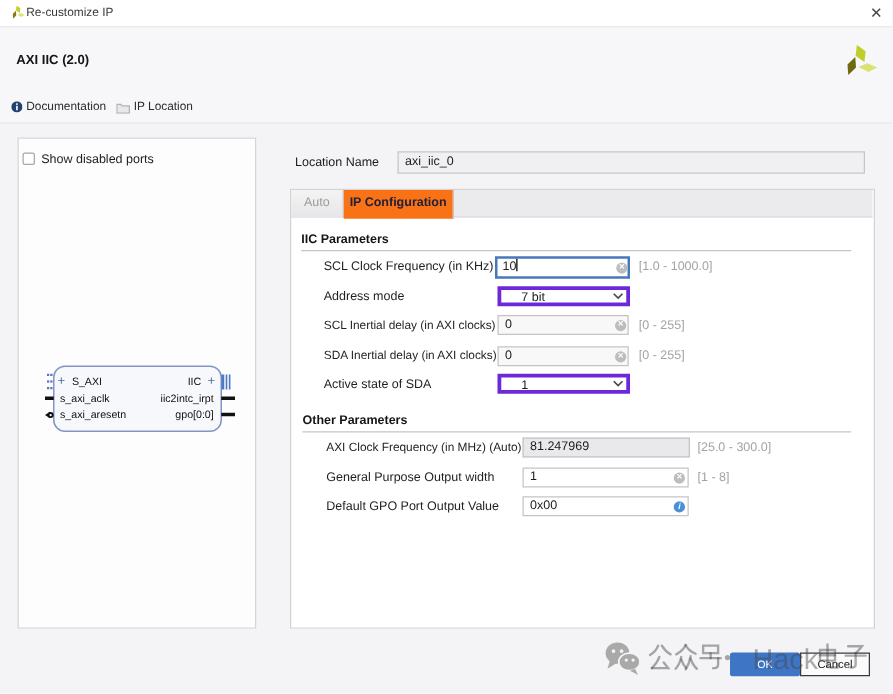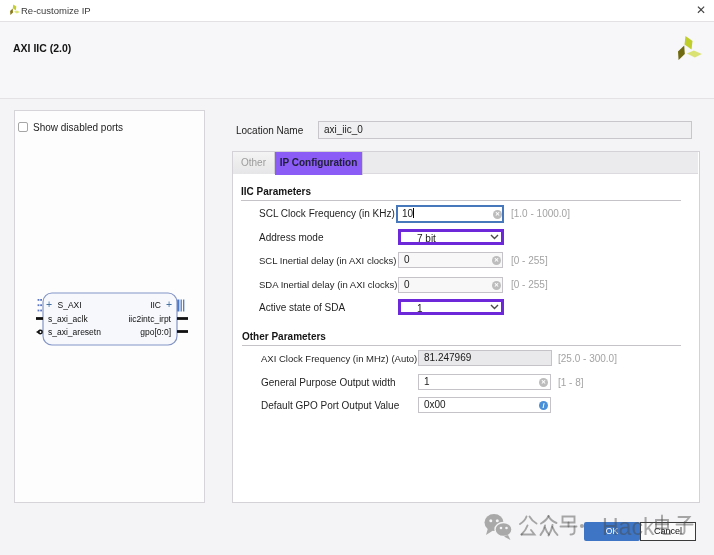--- a/index.html
+++ b/index.html
@@ -19,21 +19,21 @@
 #leftpanel { position:absolute; left:14px; top:110px; width:191px; height:393px; background:#fdfdfe; border:1px solid #d7d4d9; }
 #cb { position:absolute; left:18px; top:122px; width:10px; height:10px; background:#fff; border:1px solid #a6a6a6; border-radius:2px; }
 #cbl { position:absolute; left:33px; top:121.5px; font-size:10px; color:#1c1c1c; }
 
 #cnlabel { position:absolute; left:236px; top:125px; font-size:10px; color:#1c1c1c; }
 #cninput { position:absolute; left:318px; top:121px; width:374px; height:18px; background:#f0eff1; border:1px solid #c9c6cb; font-size:10px; color:#1c1c1c; line-height:16px; padding-left:5px; }
 
 #tabpanel { position:absolute; left:232px; top:151px; width:468px; height:352px; background:#ffffff; border:1px solid #d5d2d7; }
 #tabstrip { position:absolute; left:0; top:0; width:465px; height:22px; background:#ebeaec; border-bottom:1px solid #dcdade; }
 #tab-board { position:absolute; left:0px; top:0px; width:42px; height:22px; background:linear-gradient(#f4f4f4,#e6e5e7); border-right:1px solid #d0cdd2; color:#9b9b9b; font-size:10px; text-align:center; line-height:22px; }
-#tab-ipc { position:absolute; left:42px; top:0px; width:88px; height:23px; background:#8b5cf6; color:#20203a; font-size:10px; font-weight:bold; text-align:center; line-height:21px; border-right:1px solid #d0cdd2; }
+#tab-ipc { position:absolute; left:42px; top:0px; width:88px; height:23px; background:#f97316; color:#20203a; font-size:10px; font-weight:bold; text-align:center; line-height:21px; border-right:1px solid #d0cdd2; }
 
 .sechdr { position:absolute; font-size:10px; font-weight:bold; color:#151515; }
 .secline { position:absolute; height:1px; background:#c6c3c8; }
 .flabel { position:absolute; font-size:10px; color:#1f1f1f; line-height:11px; }
 .frange { position:absolute; font-size:10px; color:#a3a3a3; line-height:11px; }
 .tinput { position:absolute; font-size:10px; color:#1a1a1a; line-height:14px; padding-left:5px; border:1px solid #c6c3c8; background:#f8f8f8; }
 .tdrop  { position:absolute; font-size:10px; color:#1a1a1a; line-height:14px; padding-left:16px; border:3px solid #6d28d9; background:#ffffff; }
 .xicon { position:absolute; width:9px; height:9px; border-radius:50%; background:#bdbdbd; color:#ffffff; font-size:6px; line-height:9px; text-align:center; font-weight:bold; }
 .iicon { position:absolute; width:9px; height:9px; border-radius:50%; background:#4a90d9; color:#ffffff; font-size:7px; line-height:9px; text-align:center; font-weight:bold; font-style:italic; }
 
@@ -50,20 +50,32 @@
     <polygon points="3.2,0.5 6.3,2.6 5.9,6.4 2.8,4.3" fill="#c3cf2e"></polygon>
     <polygon points="2.7,4.6 3.0,8.4 0.4,10.9 0.1,7.1" fill="#8a7a18"></polygon>
     <polygon points="3.9,7.8 6.9,6.4 9.8,8.0 6.8,9.5" fill="#dce474"></polygon>
   </svg>
   <span id="titletext">Re-customize IP</span>
   <span id="closex">✕</span>
 </div>
 
 <div id="header">
   <div id="ipname">AXI IIC (2.0)</div>
+  <div id="docrow">
+    <svg class="abs" style="left:0px;top:2px" width="9" height="9" viewBox="0 0 9 9">
+        <circle cx="4.5" cy="4.5" r="4.5" fill="#21416e"></circle>
+        <rect x="3.9" y="1.6" width="1.3" height="1.3" fill="#fff"></rect>
+        <rect x="3.9" y="3.6" width="1.3" height="3.6" fill="#fff"></rect>
+      </svg>
+    <span class="abs" style="left:12px;top:1px">Documentation</span>
+    <svg class="abs" style="left:84px;top:2.5px" width="11" height="9" viewBox="0 0 11 9">
+        <path d="M0.5 1.5 h3.2 l1 1.2 h5.8 v5.8 h-10 z" fill="#e9e7ea" stroke="#b5b2b7" stroke-width="1"></path>
+      </svg>
+    <span class="abs" style="left:98px;top:1px">IP Location</span>
+  </div>
   <svg class="abs" style="left:676px;top:12px" width="28" height="28" viewBox="0 0 28 28">
     <polygon points="9.5,2 16.5,7 15.5,15.5 8.5,10.5" fill="#bfce2a"></polygon>
     <polygon points="8.2,11.5 8.8,20 2.6,26 2.0,17.5" fill="#6f6a10"></polygon>
     <polygon points="10.8,19.5 17.8,16.5 25.8,20 18.8,23.5" fill="#d9e272"></polygon>
   </svg>
 </div>
 
 <div id="main"></div>
 <div id="leftpanel"></div>
 <div id="cb"></div>
@@ -102,21 +114,21 @@
     <text x="18" y="46.5">s_axi_aresetn</text>
     <text x="141" y="46.5" text-anchor="end">gpo[0:0]</text>
   </g>
 </svg>
 
 <div id="cnlabel">Location Name</div>
 <div id="cninput">axi_iic_0</div>
 
 <div id="tabpanel">
   <div id="tabstrip"></div>
-  <div id="tab-board">Other</div>
+  <div id="tab-board">Auto</div>
   <div id="tab-ipc">IP Configuration</div>
 </div>
 
 <div class="sechdr" style="left:241px;top:186px">IIC Parameters</div>
 <div class="secline" style="left:241px;top:200px;width:440px"></div>
 
 <div class="flabel" style="left:259px;top:208px">SCL Clock Frequency (in KHz)</div>
 <div class="abs" style="left:396px;top:205px;width:108px;height:18px;border:2px solid #4878bc;background:#fff;font-size:10px;line-height:14px;padding-left:4px">10<span style="display:inline-block;width:1px;height:10px;background:#000;vertical-align:-1px"></span></div>
 <div class="xicon" style="left:493px;top:209.5px">✕</div>
 <div class="frange" style="left:511px;top:208px">[1.0 - 1000.0]</div>

